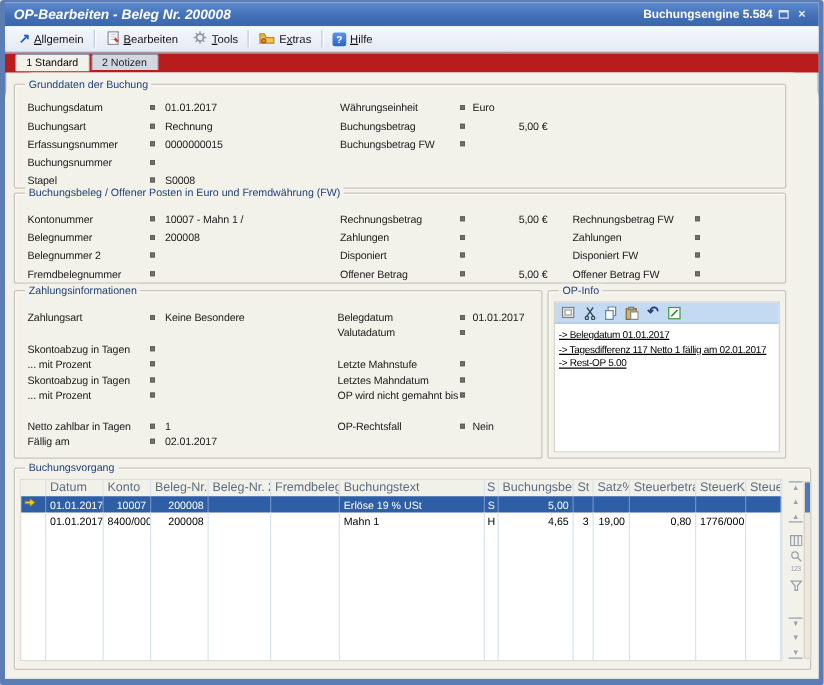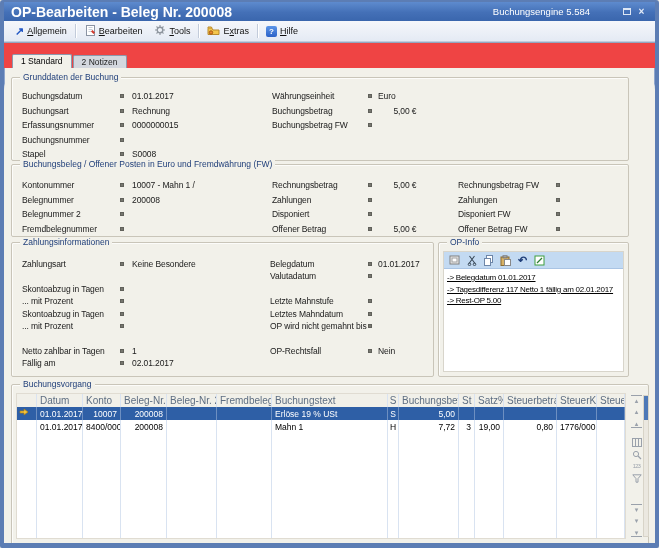--- a/index.html
+++ b/index.html
@@ -2,52 +2,52 @@
 <html><head>
 <meta charset="utf-8">
 <style>
   html,body{margin:0;padding:0;}
   *{box-sizing:border-box;}
   body{width:659px;height:548px;overflow:hidden;font-family:"Liberation Sans",sans-serif;background:#E9E7DE;}
   .window{position:relative;width:659px;height:548px;border:4px solid #5C7DB4;border-top-width:2px;border-bottom-width:5px;
           border-radius:3px 3px 2px 2px;background:#F2F1EA;overflow:hidden;box-shadow:inset 0 0 0 1px #8FA6CC;}
   
   .titlebar{height:19px;background:linear-gradient(#5E8BCE 0%,#4470B7 55%,#3A66AD 100%);display:flex;align-items:center;padding:0 7px;color:#fff;}
-  .titlebar .ttl{font-size:14px;font-weight:bold;white-space:nowrap;}
+  .titlebar .ttl{font-size:11px;font-weight:bold;white-space:nowrap;font-style:italic;}
   .tspacer{flex:1;}
-  .version{font-size:9.5px;font-weight:normal;margin-right:28px;white-space:nowrap;}
+  .version{font-size:9.5px;font-weight:bold;white-space:nowrap;}
   .winbtn{display:inline-flex;align-items:center;justify-content:center;width:13px;height:13px;margin-left:2px;color:#E6EDF9;font-size:10px;font-weight:bold;}
   .rest{display:inline-block;width:8px;height:7px;border:1px solid #DDE6F4;border-top-width:2px;}
   
   .menubar{height:21px;background:linear-gradient(#F5F7FB,#E4EAF4);border-bottom:1px solid #C2CCDD;display:flex;align-items:center;padding:0 5px;}
   .mitem{display:flex;align-items:center;gap:3px;padding:2px 6px;font-size:9px;color:#111;white-space:nowrap;}
   .mlabel u{text-decoration:underline;}
   .msep{width:1px;height:14px;background:#C2CBDA;margin:0 2px;box-shadow:1px 0 0 #fff;}
   .arrow-ic{color:#2257C4;font-weight:bold;font-size:11px;line-height:10px;}
   .help-ic{display:inline-flex;align-items:center;justify-content:center;width:11px;height:11px;background:linear-gradient(#5C95E8,#2B62C8);color:#fff;border-radius:2px;font-size:8px;font-weight:bold;}
   
-  .tabstrip{height:26px;background:#ef4444;border-top:1px solid #93A6C0;display:flex;align-items:flex-end;padding-left:8px;}
+  .tabstrip{height:16px;background:#b91c1c;border-top:1px solid #93A6C0;display:flex;align-items:flex-start;padding-left:8px;}
   .tab{font-size:8.5px;padding:1px 8px;border:1px solid #8C99AD;border-bottom:none;margin-right:1px;white-space:nowrap;border-radius:2px 2px 0 0;}
   .tab.active{background:#F2F1EA;height:14px;}
   .tab.inactive{background:#D3D7DE;height:13px;color:#222;}
   
   .content{position:relative;height:509px;background:#F2F1EA;border-radius:22px;}
   .group{position:absolute;border:1px solid #C9C5B9;border-radius:2px;box-shadow:inset 1px 1px 0 rgba(255,255,255,.75);}
   .gtitle{position:absolute;top:-6px;left:8px;background:#F2F1EA;padding:0 3px;font-size:8.5px;color:#1F3E79;line-height:11px;white-space:nowrap;}
   .g1{left:7px;top:9px;width:618px;height:84px;padding-top:12px;}
   .g2{left:7px;top:96px;width:618px;height:73px;padding-top:14px;}
   .g3{left:7px;top:174px;width:423px;height:135px;padding-top:15px;text-align:right;}
   .g4{left:434px;top:174px;width:191px;height:135px;}
   .g5{left:7px;top:316px;width:638px;height:162px;}
   .frow{position:relative;height:14.5px;font-size:8.5px;letter-spacing:-0.1px;color:#1a1a1a;}
   .g3 .frow{height:12.4px;}
   .frow span{position:absolute;top:1px;white-space:nowrap;}
   .fl1{left:10px;}  .fv1{left:120px;}
   .fl2{left:260px;} .fv2{left:366px;}
-  .fa2{left:360px;width:66px;text-align:center;}
+  .fa2{left:360px;width:66px;text-align:right;}
   .fl3{left:446px;}
   .g3 .fl2{left:258px;}
   .mkr{width:4px;height:4px;top:4px !important;background:#76766E;border:1px solid #61615B;}
   .m1{left:108px;} .m2{left:356px;} .m3{left:544px;}
   
   .op-inner{position:absolute;left:4px;right:4px;top:8px;bottom:4px;background:#fff;border:1px solid #D8D5CB;}
   .op-toolbar{height:17px;background:#C3DAF2;border-bottom:1px solid #A9C4E4;display:flex;align-items:center;gap:4px;padding:0 4px;}
   .ot{display:inline-flex;align-items:center;justify-content:center;width:13px;height:13px;}
   .undo-ic{color:#1F3E79;font-size:11px;font-weight:bold;line-height:11px;}
   .op-lines{padding:3px 3px;}
@@ -349,21 +349,21 @@
         </div>
         <div class="grow trow">
           <span class="c c0"></span>
           <span class="c">01.01.2017</span>
           <span class="c num">8400/000</span>
           <span class="c num">200008</span>
           <span class="c"></span>
           <span class="c"></span>
           <span class="c">Mahn 1</span>
           <span class="c cen">H</span>
-          <span class="c num">7,72</span>
+          <span class="c num">4,65</span>
           <span class="c num">3</span>
           <span class="c num">19,00</span>
           <span class="c num">0,80</span>
           <span class="c num">1776/000</span>
           <span class="c"></span>
         </div>
         <div class="grow tfill">
           <span class="c c0"></span>
             <span class="c"></span>
             <span class="c"></span>

